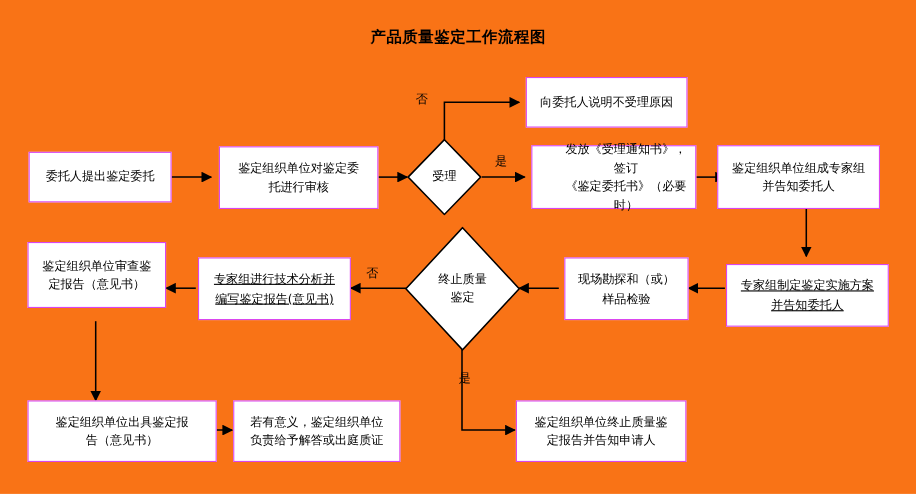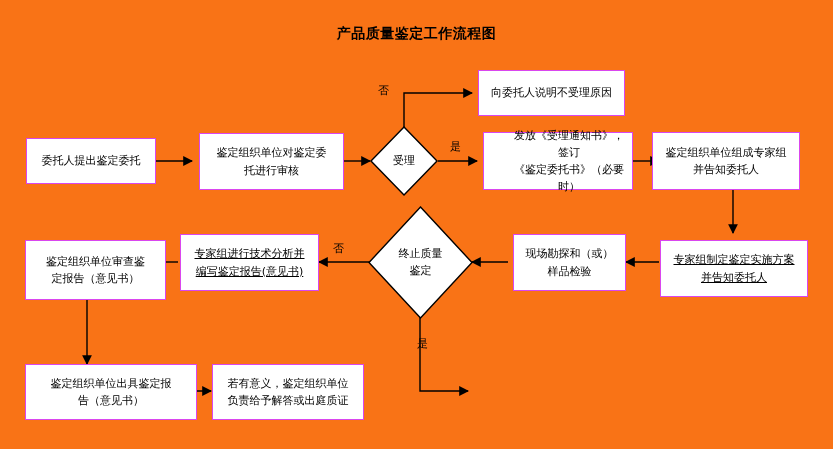--- a/index.html
+++ b/index.html
@@ -37,20 +37,21 @@
     text-align: center;
     font-size: 11px;
     line-height: 1.55;
     color: #000000;
     padding: 2px 4px;
     white-space: pre-line;
   }
   .diamond {
     position: absolute;
     box-sizing: border-box;
+    font-family: Liberation Serif, serif;
   }
   .diamond .dshape {
     position: absolute;
     left: 0; top: 0;
     width: 100%; height: 100%;
   }
   .diamond .dlabel {
     position: absolute;
     left: 0; top: 0;
     width: 100%; height: 100%;
@@ -155,23 +156,25 @@
     <svg class="dshape" viewBox="0 0 105 113" preserveAspectRatio="none">
       <polygon points="52.5,1 104,56.5 52.5,112 1,56.5" fill="#ffffff" stroke="#000000" stroke-width="1.4"></polygon>
     </svg>
     <div class="dlabel">终止质量
 鉴定</div>
   </div>
 
   <div class="node" style="left:180px; top:234px; width:139px; height:57px;text-decoration:underline;">专家组进行技术分析并
 编写鉴定报告(意见书)</div>
 
-  <div class="node" style="left:25px; top:240px; width:141px; height:60px;">鉴定组织单位审查鉴
+  <div class="node" style="left:25px; top:220px; width:126px; height:60px;">鉴定组织单位审查鉴
 定报告（意见书）</div>
 
   <div class="node" style="left:25px; top:364px; width:172px; height:56px;">鉴定组织单位出具鉴定报
 告（意见书）</div>
 
   <div class="node" style="left:212px; top:364px; width:152px; height:56px;">若有意义，鉴定组织单位
 负责给予解答或出庭质证</div>
 
+  <div class="node" style="left:469px; top:364px; width:155px; height:56px;">鉴定组织单位终止质量鉴
+定报告并告知申请人</div>
 
 </div>
 
 </body></html>

